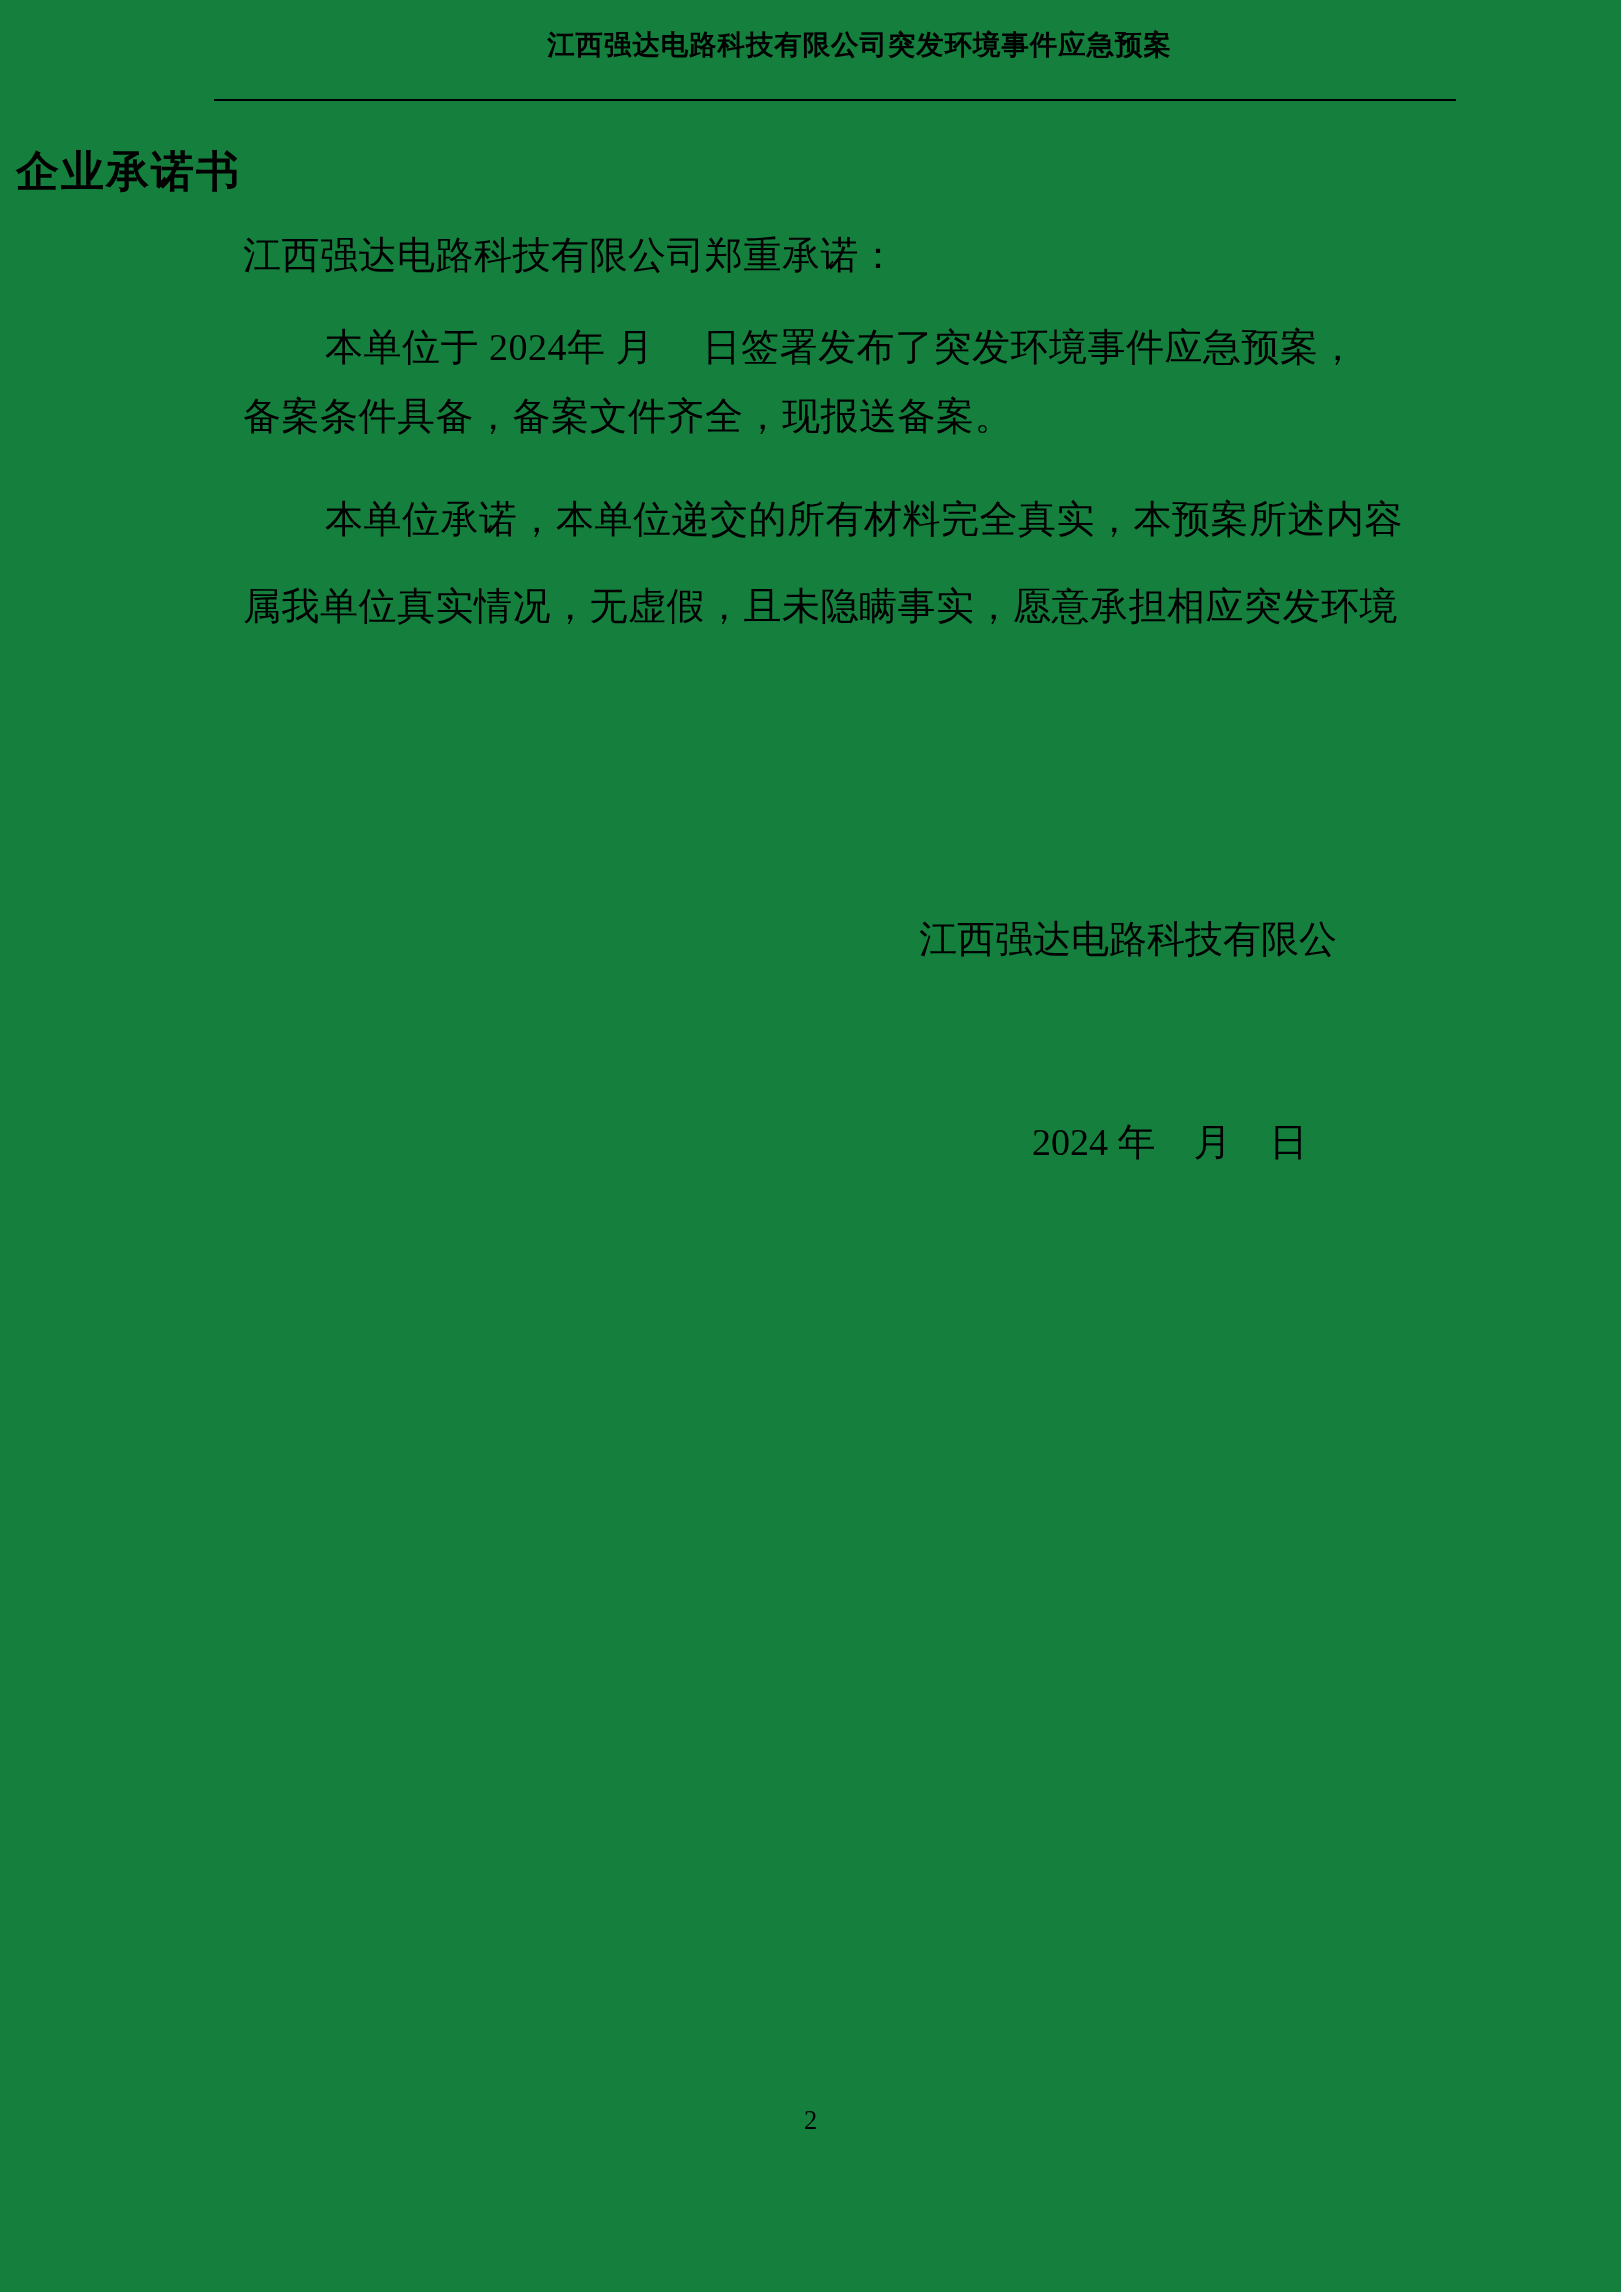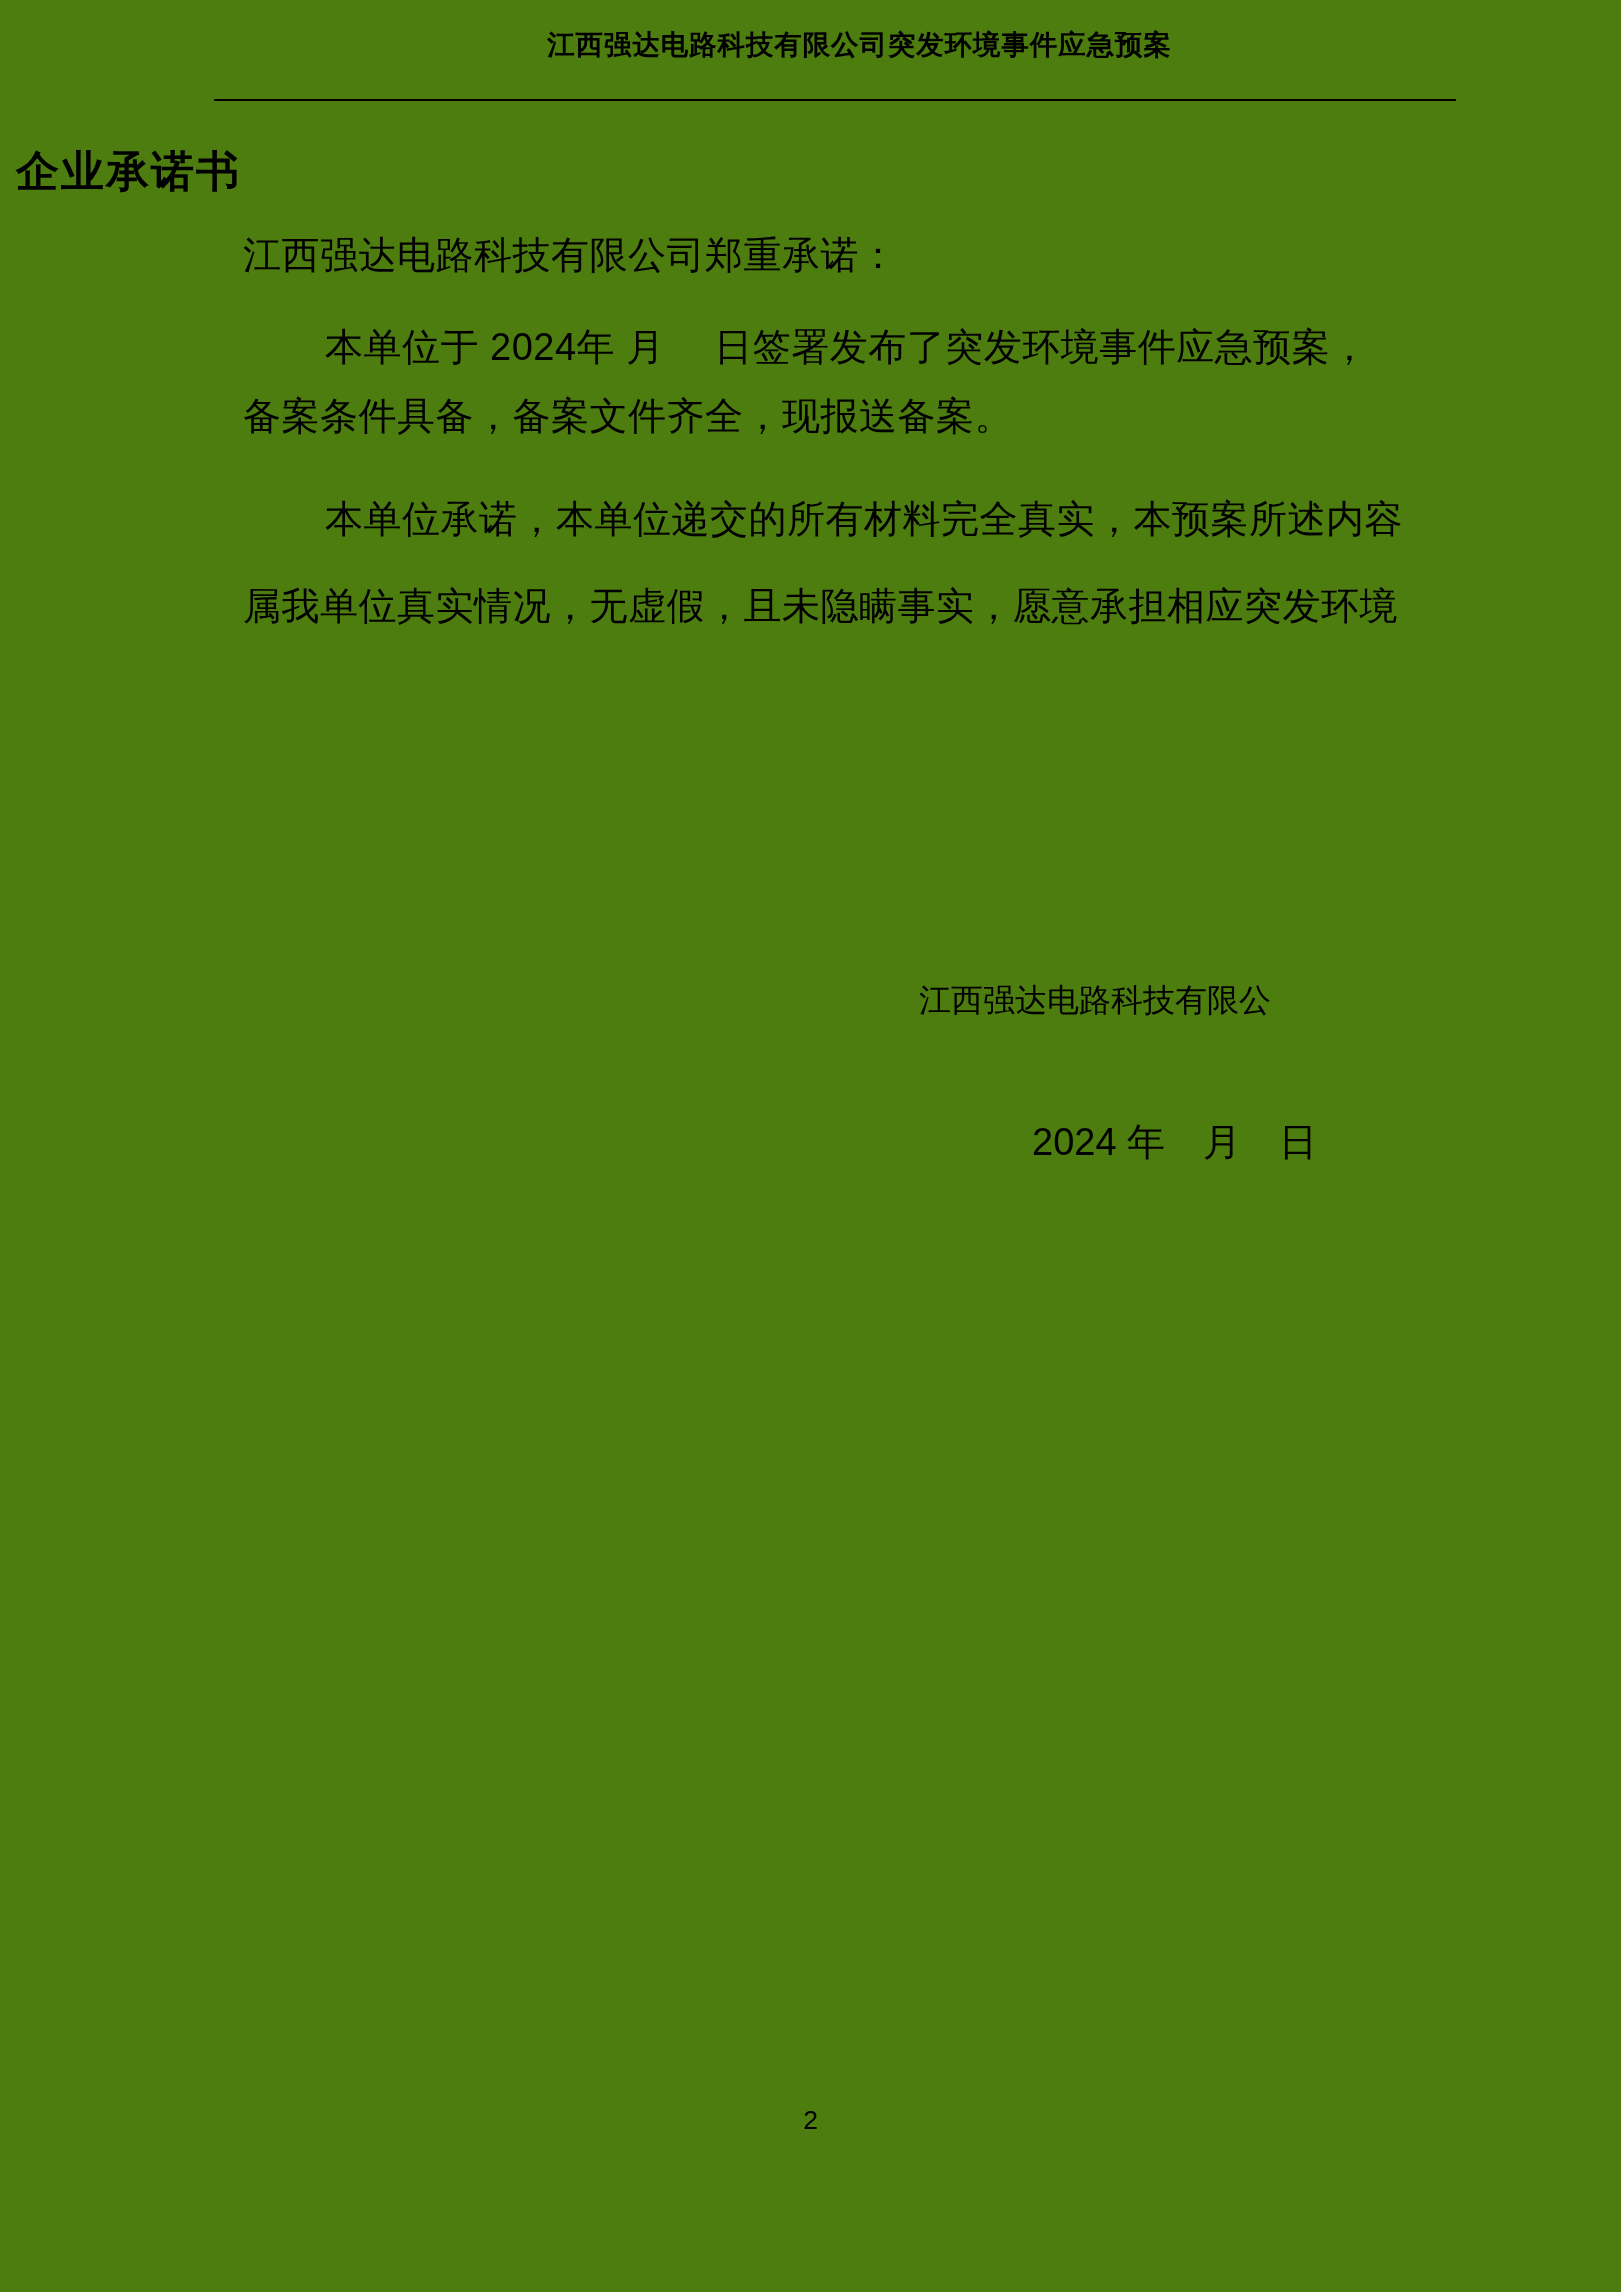--- a/index.html
+++ b/index.html
@@ -4,23 +4,23 @@
 <style>
   html, body {
     margin: 0;
     padding: 0;
     background: #ffffff;
   }
   .page {
     position: relative;
     width: 1621px;
     height: 2293px;
-    background: #4d7c0f;
+    background: #15803d;
     color: #000000;
-    font-family: Liberation Sans, sans-serif;
+    font-family: Liberation Serif, serif;
     overflow: hidden;
   }
   .header-text {
     position: absolute;
     top: 27.4px;
     left: 0;
     width: 100%;
     box-sizing: border-box;
     padding-left: 98px;
     text-align: center;
@@ -61,23 +61,23 @@
     text-indent: 82px;
   }
   .salutation   { top: 234px; }
   .p1-line1     { top: 326px; }
   .p1-line2     { top: 395px; }
   .p2-line1     { top: 498px; }
   .p2-line2     { top: 569px; margin-top: 16px; }
   .p2-line3     { top: 641px; }
   .signature-company {
     position: absolute;
-    top: 979px;
+    top: 918px;
     left: 919px;
-    font-size: 32px;
+    font-size: 38px;
     line-height: 43px;
     white-space: pre;
   }
   .signature-date {
     position: absolute;
     top: 1074px;
     left: 1032px;
     font-size: 38px;
     line-height: 43px;
     white-space: pre;

